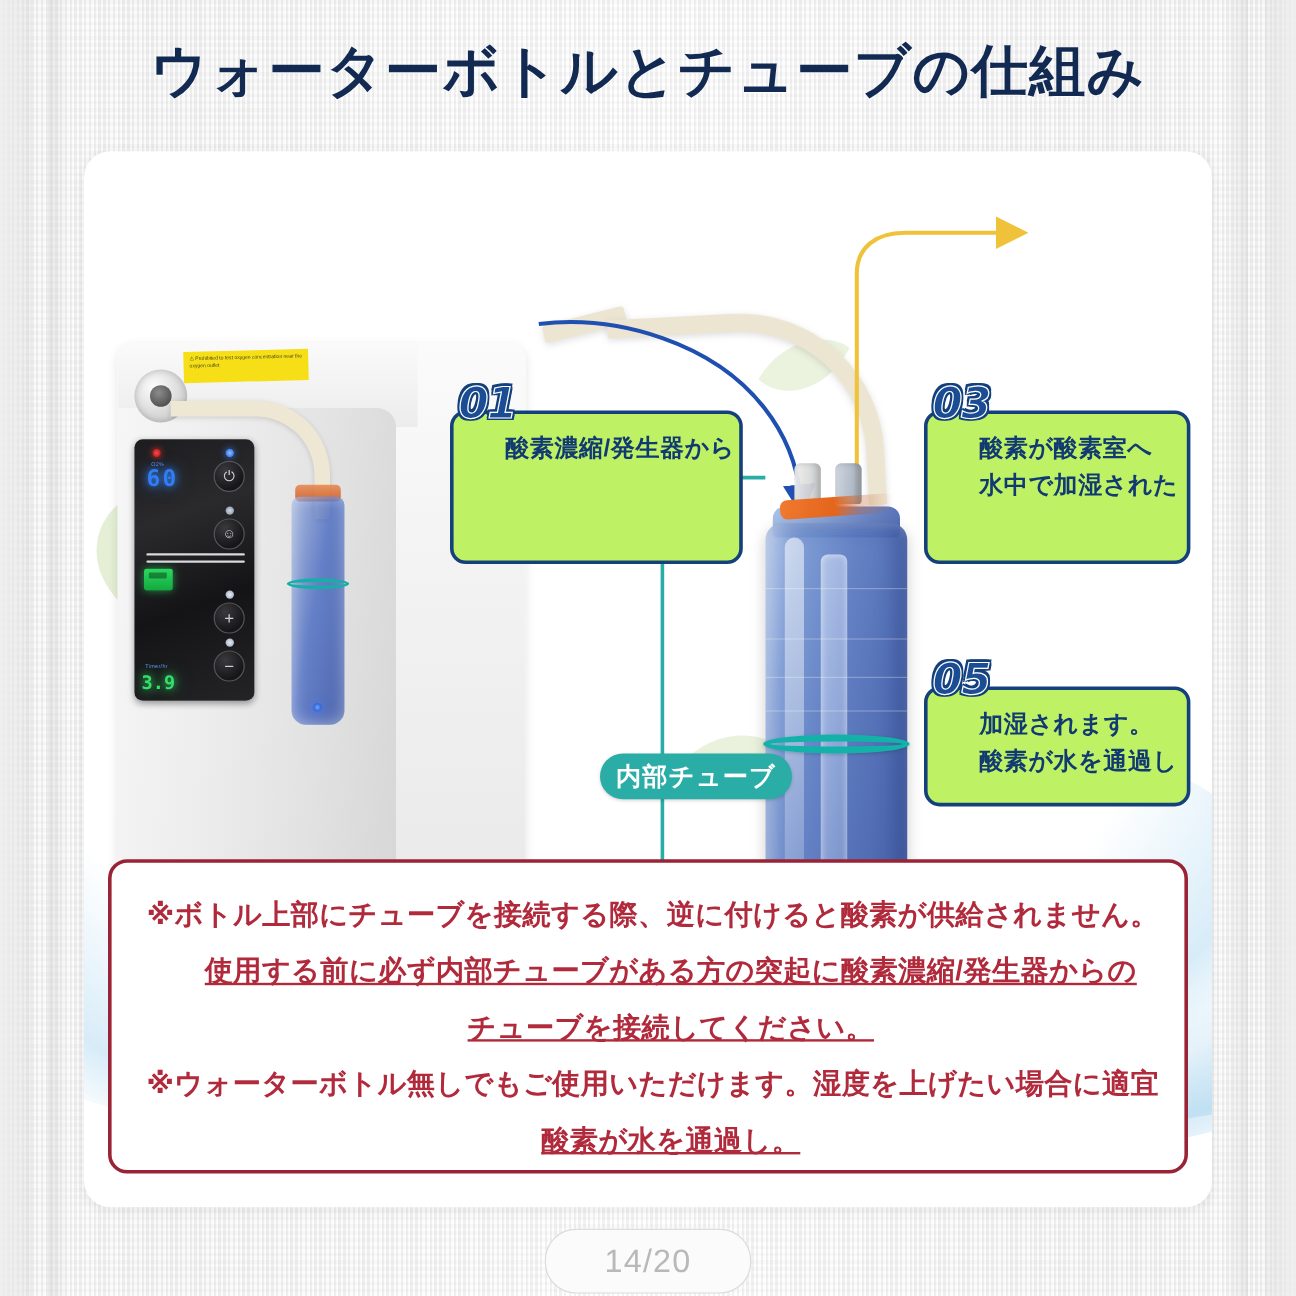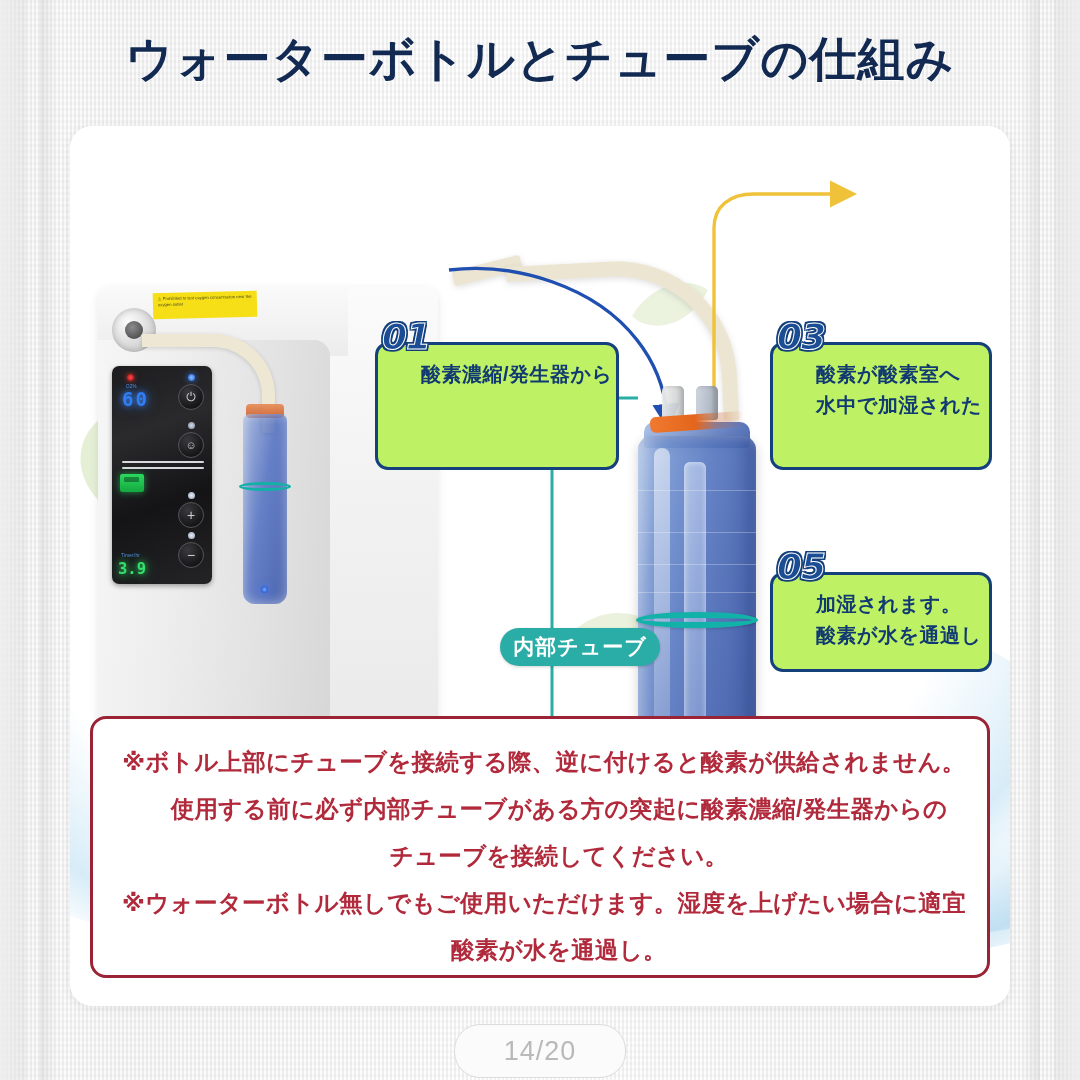--- a/index.html
+++ b/index.html
@@ -227,21 +227,21 @@
   #warn{
     position:absolute;left:20px;top:590px;width:900px;height:262px;
     border:3px solid #9a2335;border-radius:16px;background:#ffffff;box-sizing:border-box;
     padding:26px 18px 0 26px;
     text-align:center;
   }
   #warn p{
     margin:0 0 13px 0;color:#b12a3c;font-weight:700;font-size:23.5px;line-height:34px;
     letter-spacing:.3px;white-space:nowrap;
   }
-  #warn p.ind{padding-left:30px;}
+  #warn p.ind{padding-left:30px;text-decoration:underline;}
 
   
   #pager{
     position:absolute;left:50%;transform:translateX(-50%);top:1024px;
     width:170px;height:52px;border-radius:26px;border:1px solid #dcdcdc;background:#fbfbfb;
     display:flex;align-items:center;justify-content:center;
     color:#b9b9b9;font-size:27px;letter-spacing:1px;
   }
 </style>
 </head>

